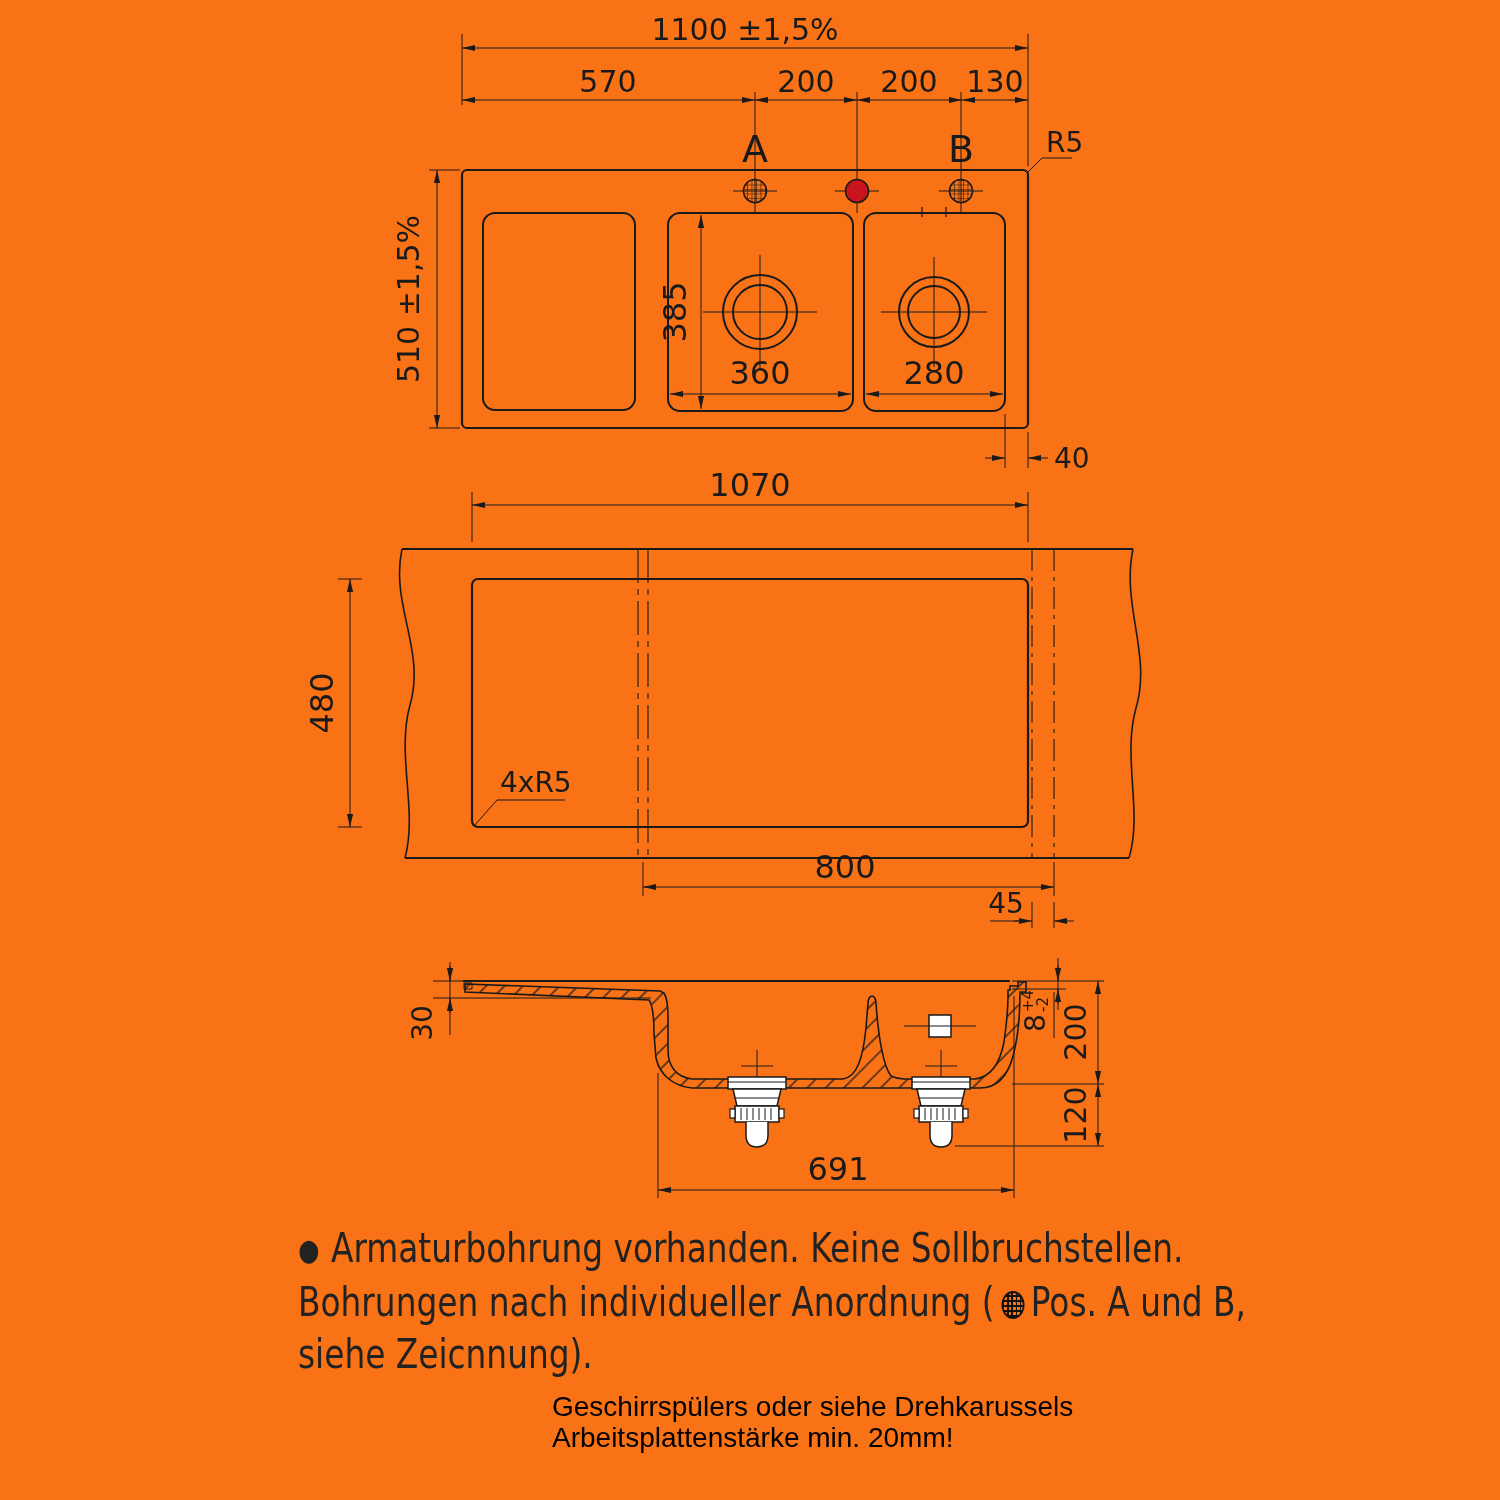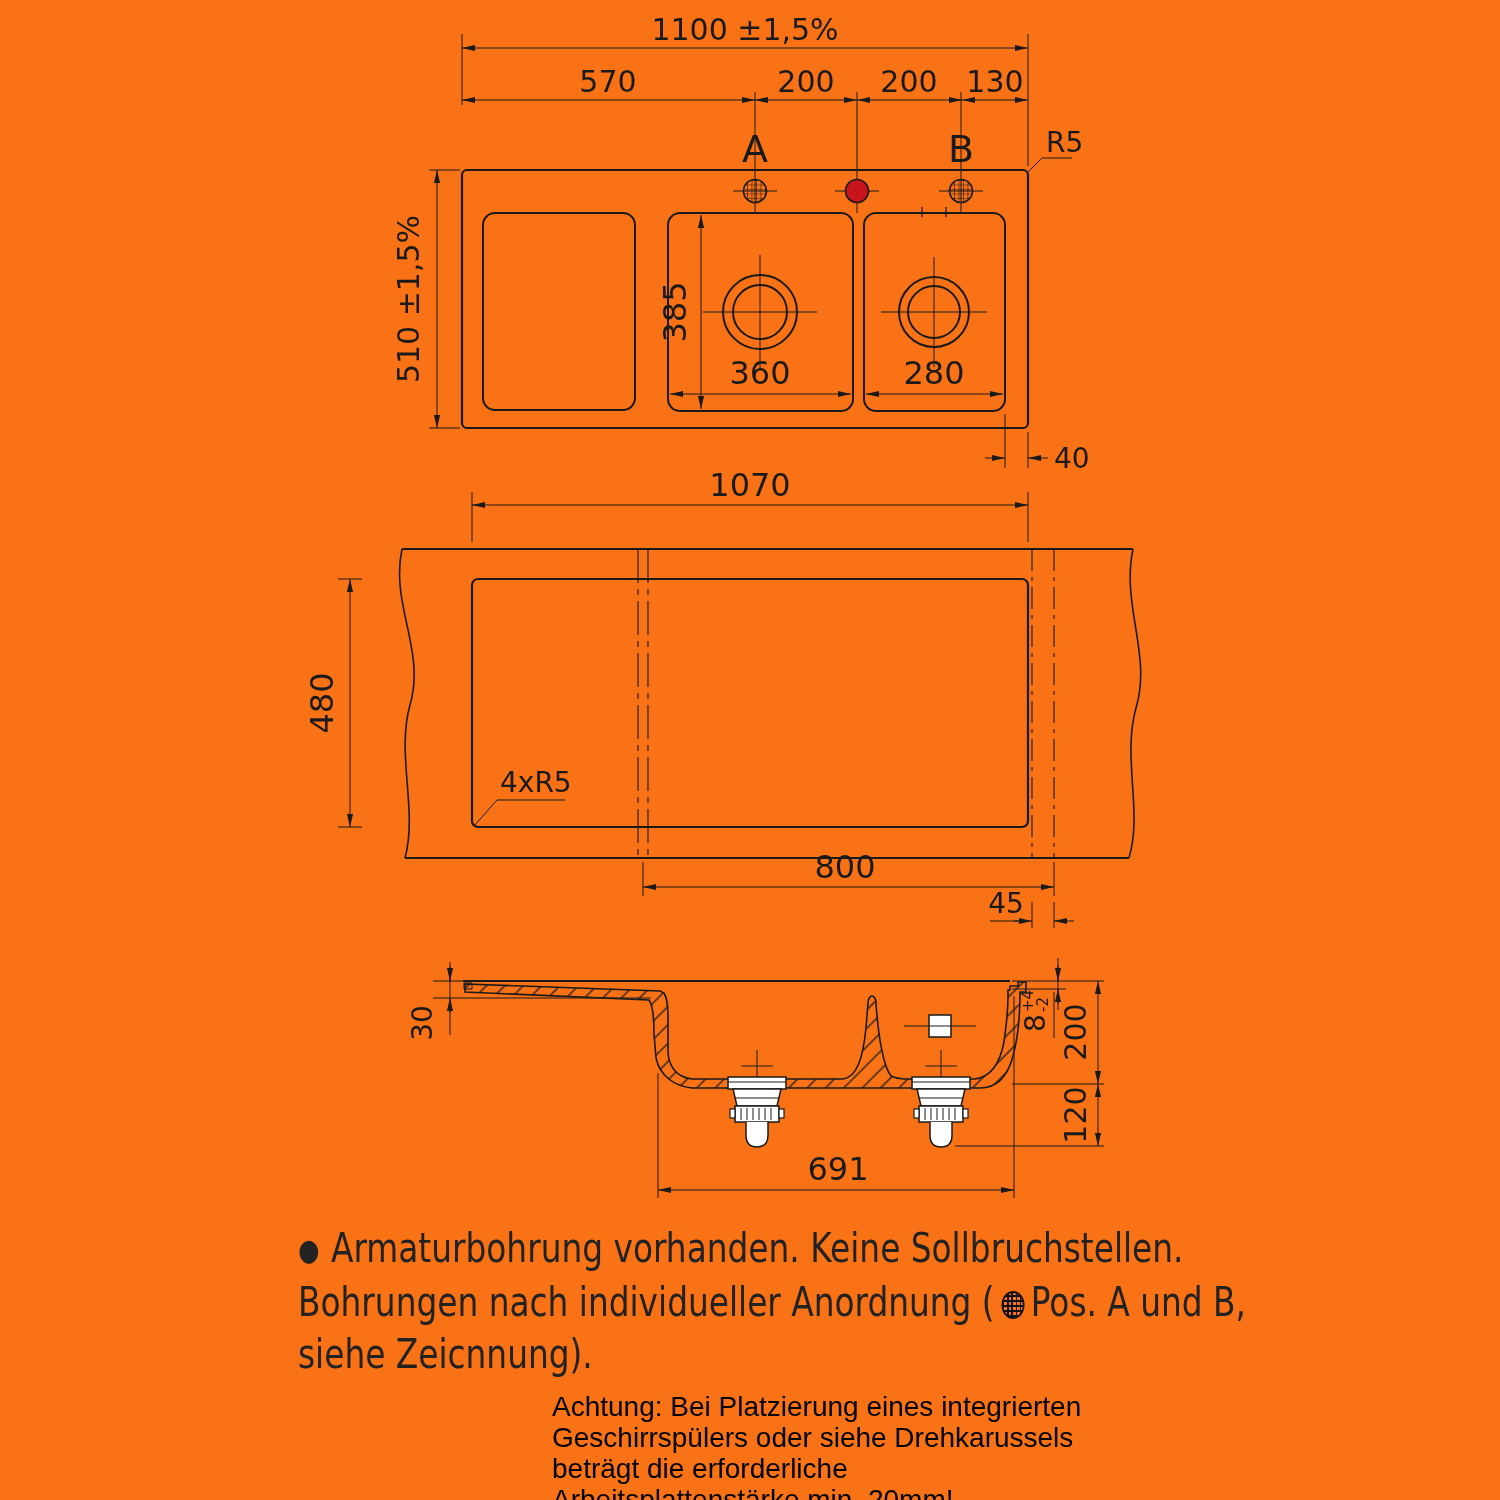--- a/index.html
+++ b/index.html
@@ -216,19 +216,17 @@
 </svg>
 
 
 <div class="note-tech">
   <div><span class="bullet">●</span><span>Armaturbohrung vorhanden. Keine Sollbruchstellen.</span></div>
   <div><span>Bohrungen nach individueller Anordnung (</span><span class="hatch-dot"></span><span>Pos. A und B,</span></div>
   <div><span>siehe Zeicnnung).</span></div>
 </div>
 
 <div class="note-warning">
-  <div>Achtung: Bei Platzierung eines integrierten</div>
   <div>Geschirrspülers oder siehe Drehkarussels</div>
-  <div>beträgt die erforderliche</div>
   <div>Arbeitsplattenstärke min. 20mm!</div>
 </div>
 
 </div>
 
 </body></html>

